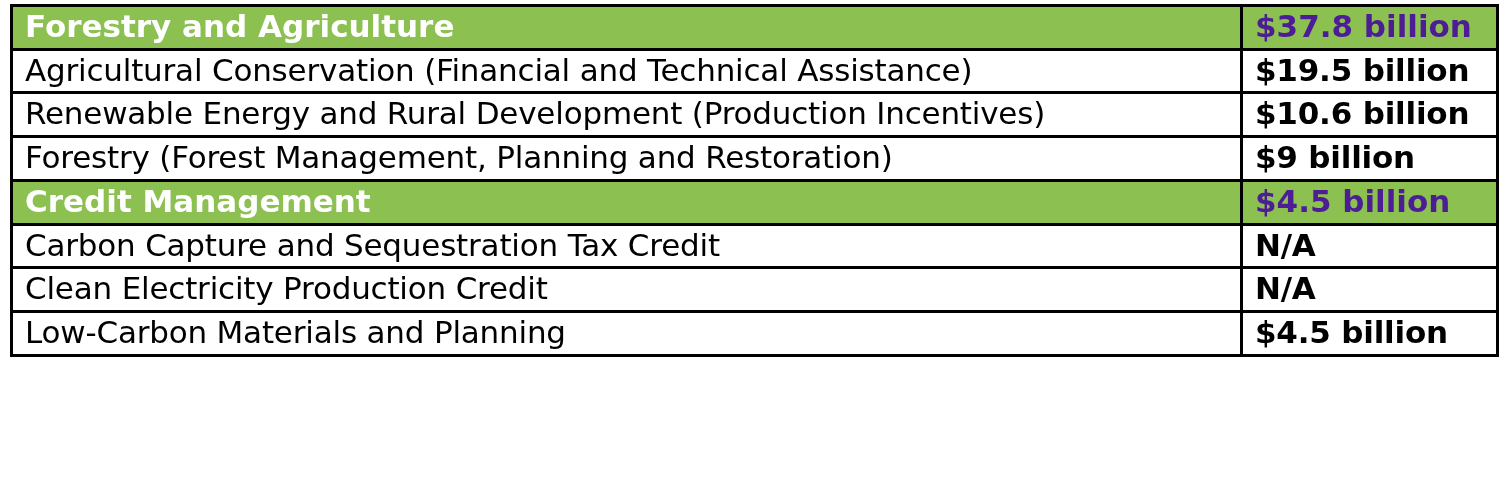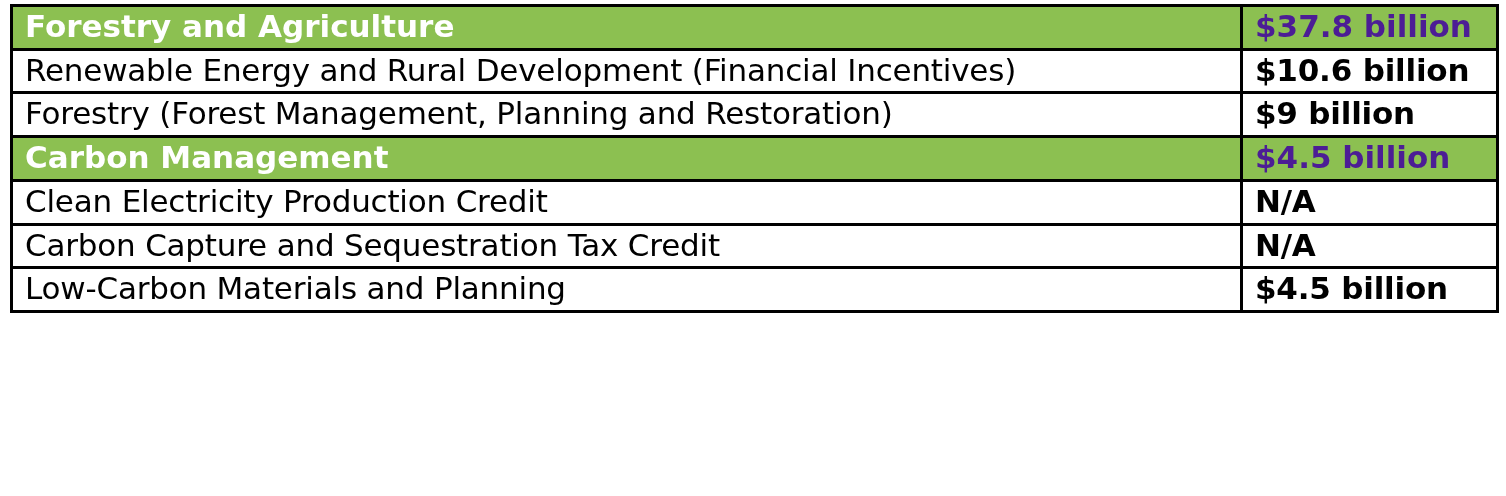--- a/index.html
+++ b/index.html
@@ -67,37 +67,41 @@
     <colgroup>
       <col class="col-label">
       <col class="col-value">
     </colgroup>
     <tbody>
       <tr class="section-row">
         <td class="label-cell">Forestry and Agriculture</td>
         <td class="value-cell">$37.8 billion</td>
       </tr>
       <tr>
-        <td class="label-cell">Renewable Energy and Rural Development (Financial Incentives)</td>
+        <td class="label-cell">Agricultural Conservation (Financial and Technical Assistance)</td>
+        <td class="value-cell">$19.5 billion</td>
+      </tr>
+      <tr>
+        <td class="label-cell">Renewable Energy and Rural Development (Production Incentives)</td>
         <td class="value-cell">$10.6 billion</td>
       </tr>
       <tr>
         <td class="label-cell">Forestry (Forest Management, Planning and Restoration)</td>
         <td class="value-cell">$9 billion</td>
       </tr>
       <tr class="section-row">
-        <td class="label-cell">Carbon Management</td>
+        <td class="label-cell">Credit Management</td>
         <td class="value-cell">$4.5 billion</td>
       </tr>
       <tr>
-        <td class="label-cell">Clean Electricity Production Credit</td>
+        <td class="label-cell">Carbon Capture and Sequestration Tax Credit</td>
         <td class="value-cell">N/A</td>
       </tr>
       <tr>
-        <td class="label-cell">Carbon Capture and Sequestration Tax Credit</td>
+        <td class="label-cell">Clean Electricity Production Credit</td>
         <td class="value-cell">N/A</td>
       </tr>
       <tr>
         <td class="label-cell">Low-Carbon Materials and Planning</td>
         <td class="value-cell">$4.5 billion</td>
       </tr>
     </tbody>
   </table>
 </div>
 

